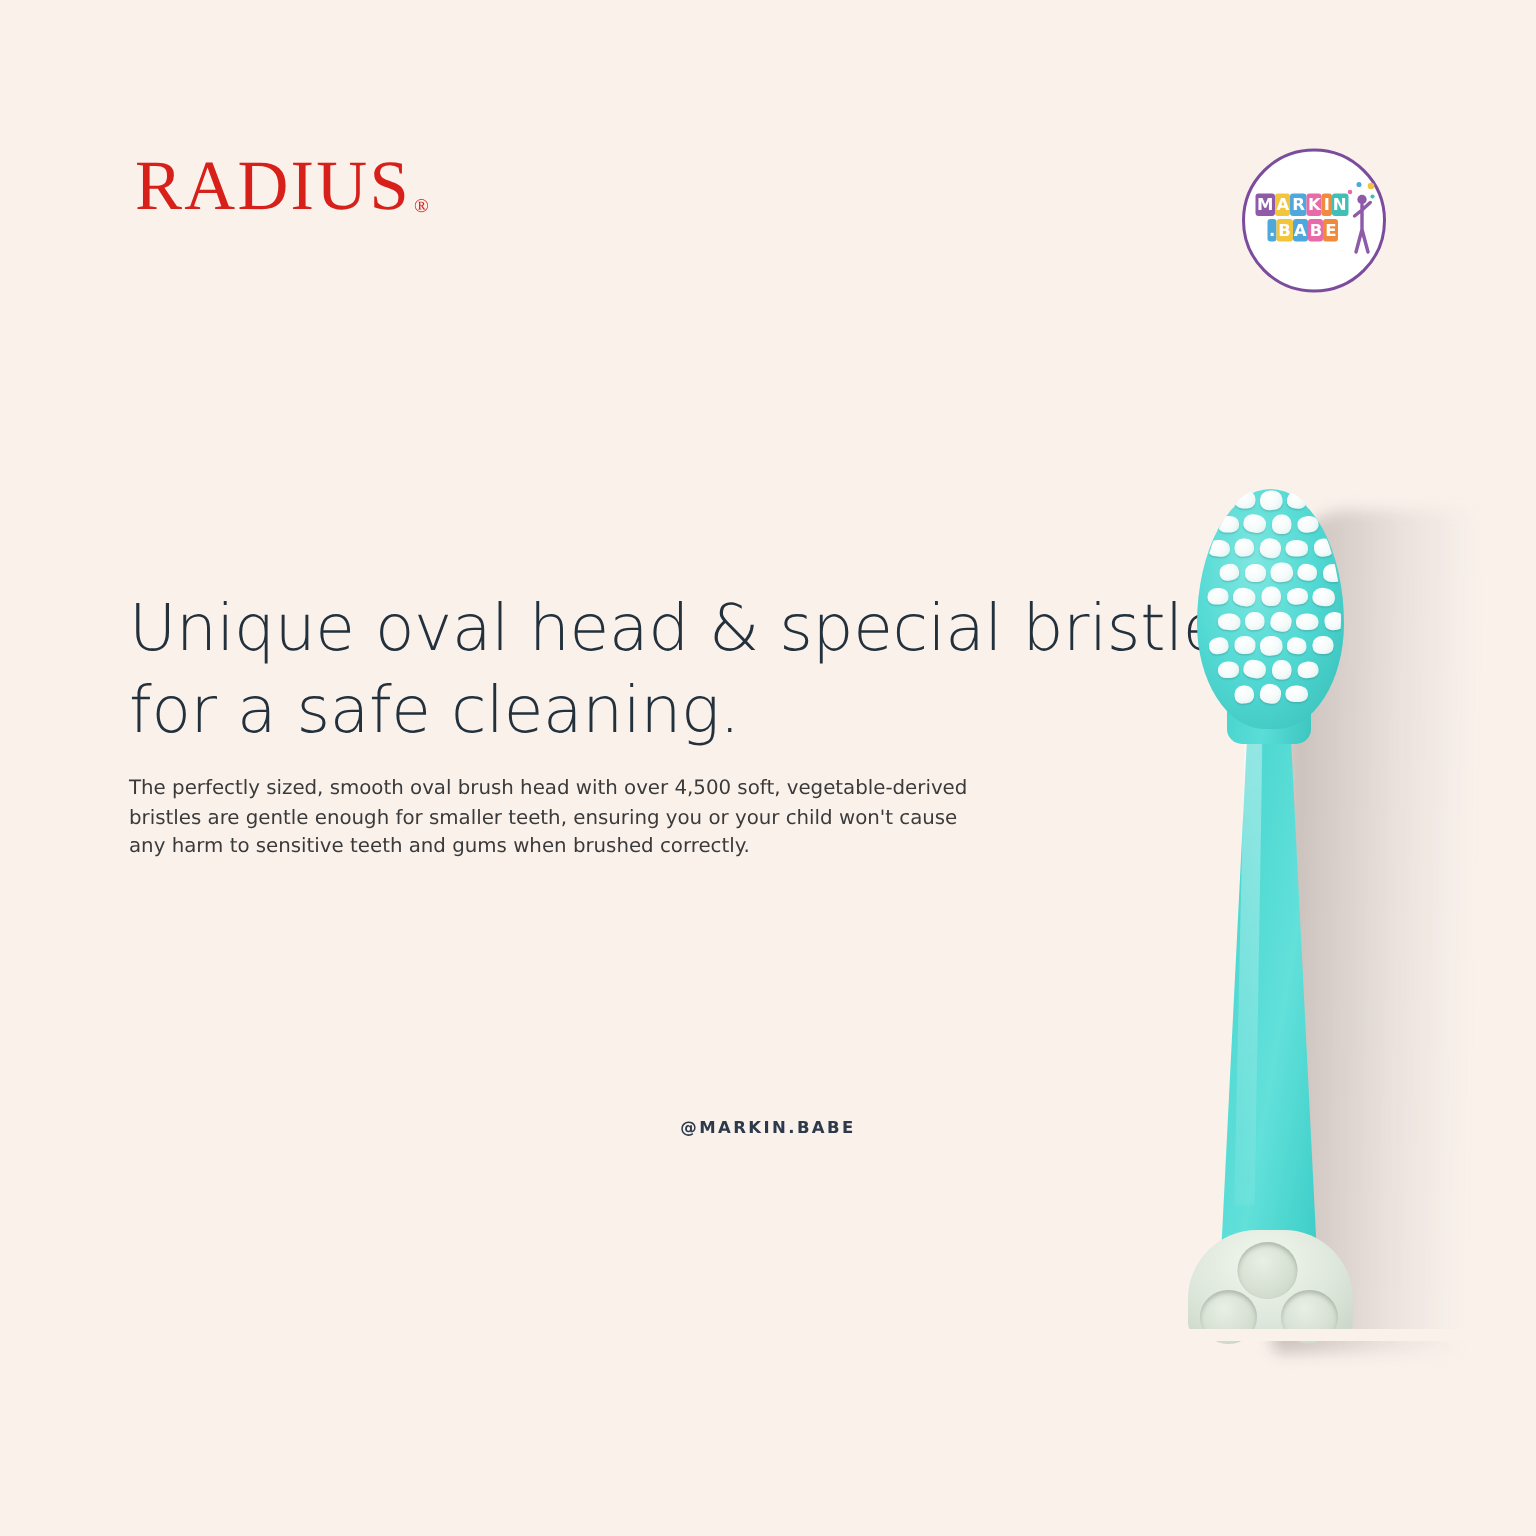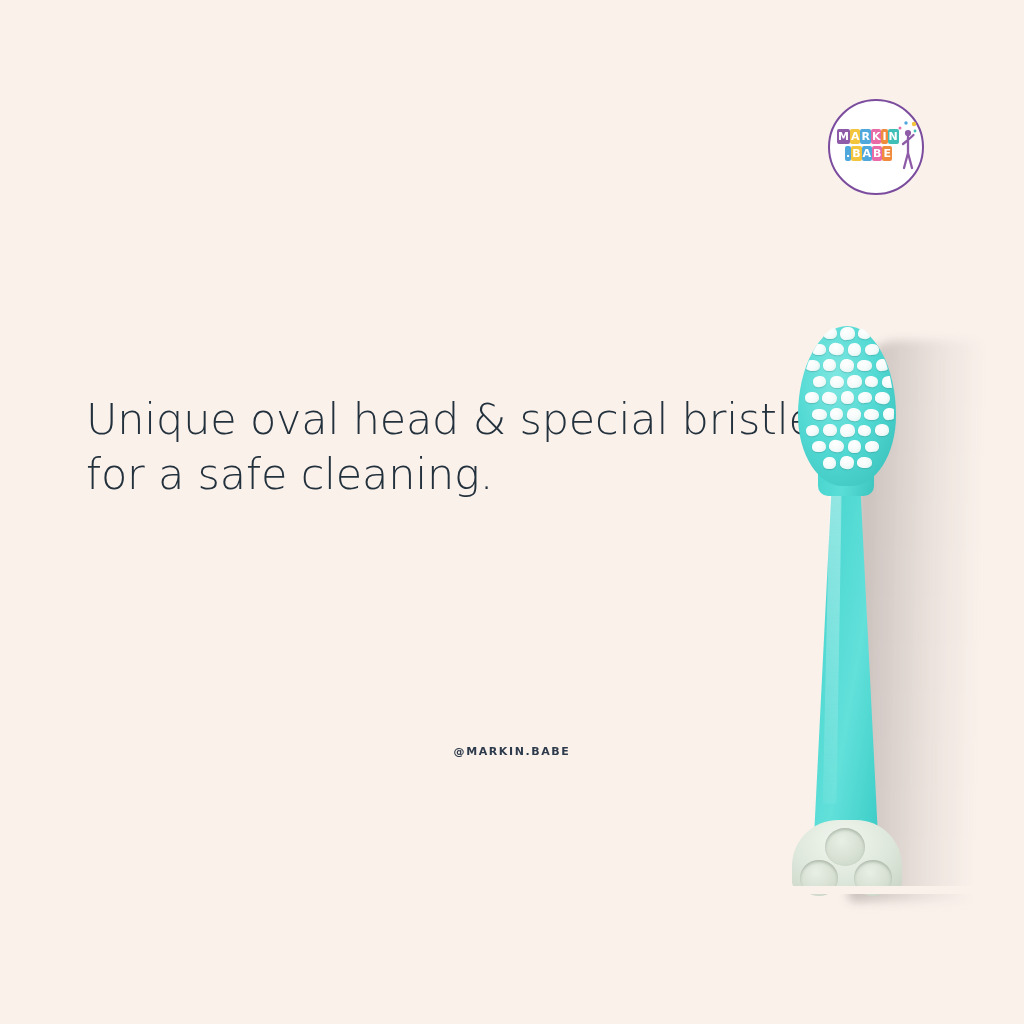--- a/index.html
+++ b/index.html
@@ -168,38 +168,42 @@
   .photo-crop{
     position:absolute;left:0;top:568px;width:230px;height:8px;
     background:#FAF1EB;
   }
 </style>
 </head>
 <body>
 
 <div id="canvas">
 
+  <div class="brand-logo">
+    <span>RADIUS</span><span class="rmark">®</span>
+  </div>
 
   <div class="badge">
     <div class="badge-inner">
       <div class="badge-word l1" id="badge-l1"><span class="c-purple">M</span><span class="c-yellow">A</span><span class="c-blue">R</span><span class="c-pink">K</span><span class="c-orange">I</span><span class="c-teal">N</span></div>
       <div class="badge-word l2" id="badge-l2"><span class="c-purple" style="background: rgb(79, 168, 220);">.</span><span class="c-yellow">B</span><span class="c-blue">A</span><span class="c-pink">B</span><span class="c-orange">E</span></div>
       <svg class="badge-figure" viewBox="0 0 20 54">
         <circle cx="11" cy="13" r="3.1" fill="#8E5BA8"></circle>
         <path d="M11 16.5 L11 33 M11 20 L16.5 15 M11 20 L6 24 M11 33 L7 48 M11 33 L15 48" stroke="#8E5BA8" stroke-width="2.3" fill="none" stroke-linecap="round"></path>
         <circle cx="17" cy="4" r="2.2" fill="#F3C53C"></circle>
         <circle cx="9" cy="3" r="1.7" fill="#4FA8DC"></circle>
         <circle cx="3" cy="8" r="1.5" fill="#E86BA8"></circle>
         <circle cx="18" cy="11" r="1.4" fill="#3FBFB5"></circle>
       </svg>
     </div>
   </div>
 
   <div class="headline">Unique oval head &amp; special bristles for a safe cleaning.</div>
 
+  <div class="bodycopy">The perfectly sized, smooth oval brush head with over 4,500 soft, vegetable-derived bristles are gentle enough for smaller teeth, ensuring you or your child won't cause any harm to sensitive teeth and gums when brushed correctly.</div>
 
   <div class="handle">@MARKIN.BABE</div>
 
   <div class="product">
     <div class="prod-shadow"></div>
     <div class="stem"></div>
     <div class="stem-gloss"></div>
     <div class="neck"></div>
     <div class="head"></div>
     <div class="bristles" id="bristle-field">

